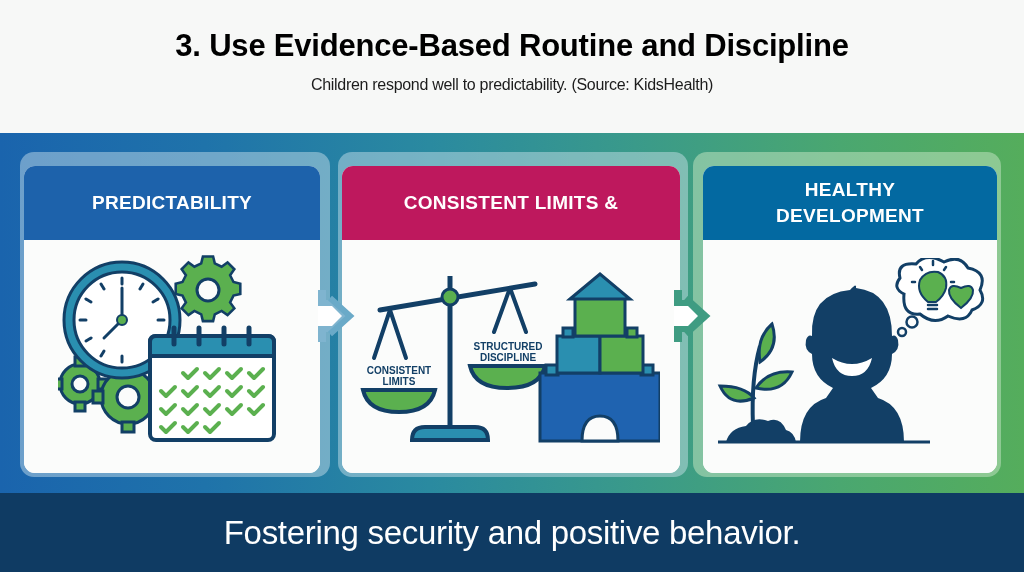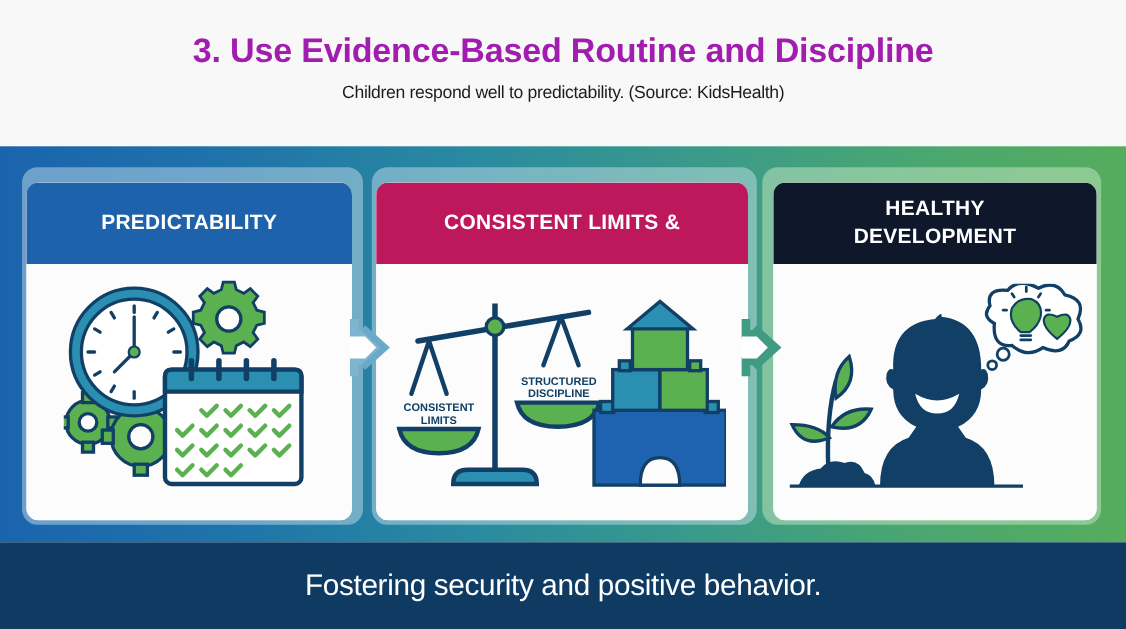--- a/index.html
+++ b/index.html
@@ -1,45 +1,45 @@
 <!DOCTYPE html>
 <html><head>
 <meta charset="utf-8">
 <style>
   * { box-sizing: border-box; margin: 0; padding: 0; }
   html, body { width: 1024px; height: 572px; overflow: hidden; background: #f7f8f8; }
   body { position: relative; font-family: "Liberation Sans", "DejaVu Sans", sans-serif; }
 
   .title-area { position: absolute; left: 0; top: 0; width: 1024px; height: 133px; background: #f7f8f7; text-align: center; }
-  .main-title { position: absolute; left: 0; right: 0; top: 28px; font-size: 31px; font-weight: 700; color: #a21caf; letter-spacing: -0.2px; }
+  .main-title { position: absolute; left: 0; right: 0; top: 28px; font-size: 31px; font-weight: 700; color: #000000; letter-spacing: -0.2px; }
   .subtitle { position: absolute; left: 0; right: 0; top: 76px; font-size: 16px; color: #1c1c1c; letter-spacing: -0.3px; }
 
   .band { position: absolute; left: 0; top: 133px; width: 1024px; height: 360px;
     background: linear-gradient(90deg, #1a64ad 0%, #1f73aa 20%, #2a8aa0 42%, #3a9a8a 62%, #4aa770 82%, #55ad5c 100%); }
 
   .panel-frame { position: absolute; top: 152px; height: 325px; border-radius: 14px; background: rgba(210,230,240,0.45); }
   .panel { position: absolute; top: 166px; height: 307px; border-radius: 11px; overflow: hidden; background: #ffffff; }
   .panel-header { position: absolute; left: 0; top: 0; right: 0; height: 74px; display: flex; align-items: center; justify-content: center; text-align: center; color: #ffffff; font-weight: 700; font-size: 19px; line-height: 26px; letter-spacing: 0.3px; }
   .panel-body { position: absolute; left: 0; top: 74px; right: 0; bottom: 0; background: #fbfcfb; }
 
   #f1 { left: 20px; width: 310px; }
   #p1 { left: 24px; width: 296px; }
   #p1 .panel-header { background: #1d62ab; }
   #f2 { left: 338px; width: 350px; }
   #p2 { left: 342px; width: 338px; }
   #p2 .panel-header { background: #be185d; }
   #f3 { left: 693px; width: 308px; background: rgba(190,225,190,0.55); }
   #p3 { left: 703px; width: 294px; }
-  #p3 .panel-header { background: #0f172a; }
+  #p3 .panel-header { background: #0369a1; }
 
   .connector { position: absolute; top: 286px; width: 40px; height: 60px; }
   .illus { position: absolute; }
 
   .footer { position: absolute; left: 0; top: 493px; width: 1024px; height: 79px; background: #0f3b63; display: flex; align-items: center; justify-content: center; }
-  .footer-text { color: #ffffff; font-size: 27px; letter-spacing: -0.3px; }
+  .footer-text { color: #ffffff; font-size: 33px; letter-spacing: -0.3px; }
 </style>
 </head>
 <body>
 
 <div class="title-area">
   <div class="main-title">3. Use Evidence-Based Routine and Discipline</div>
   <div class="subtitle">Children respond well to predictability. (Source: KidsHealth)</div>
 </div>
 
 <div class="band"></div>

